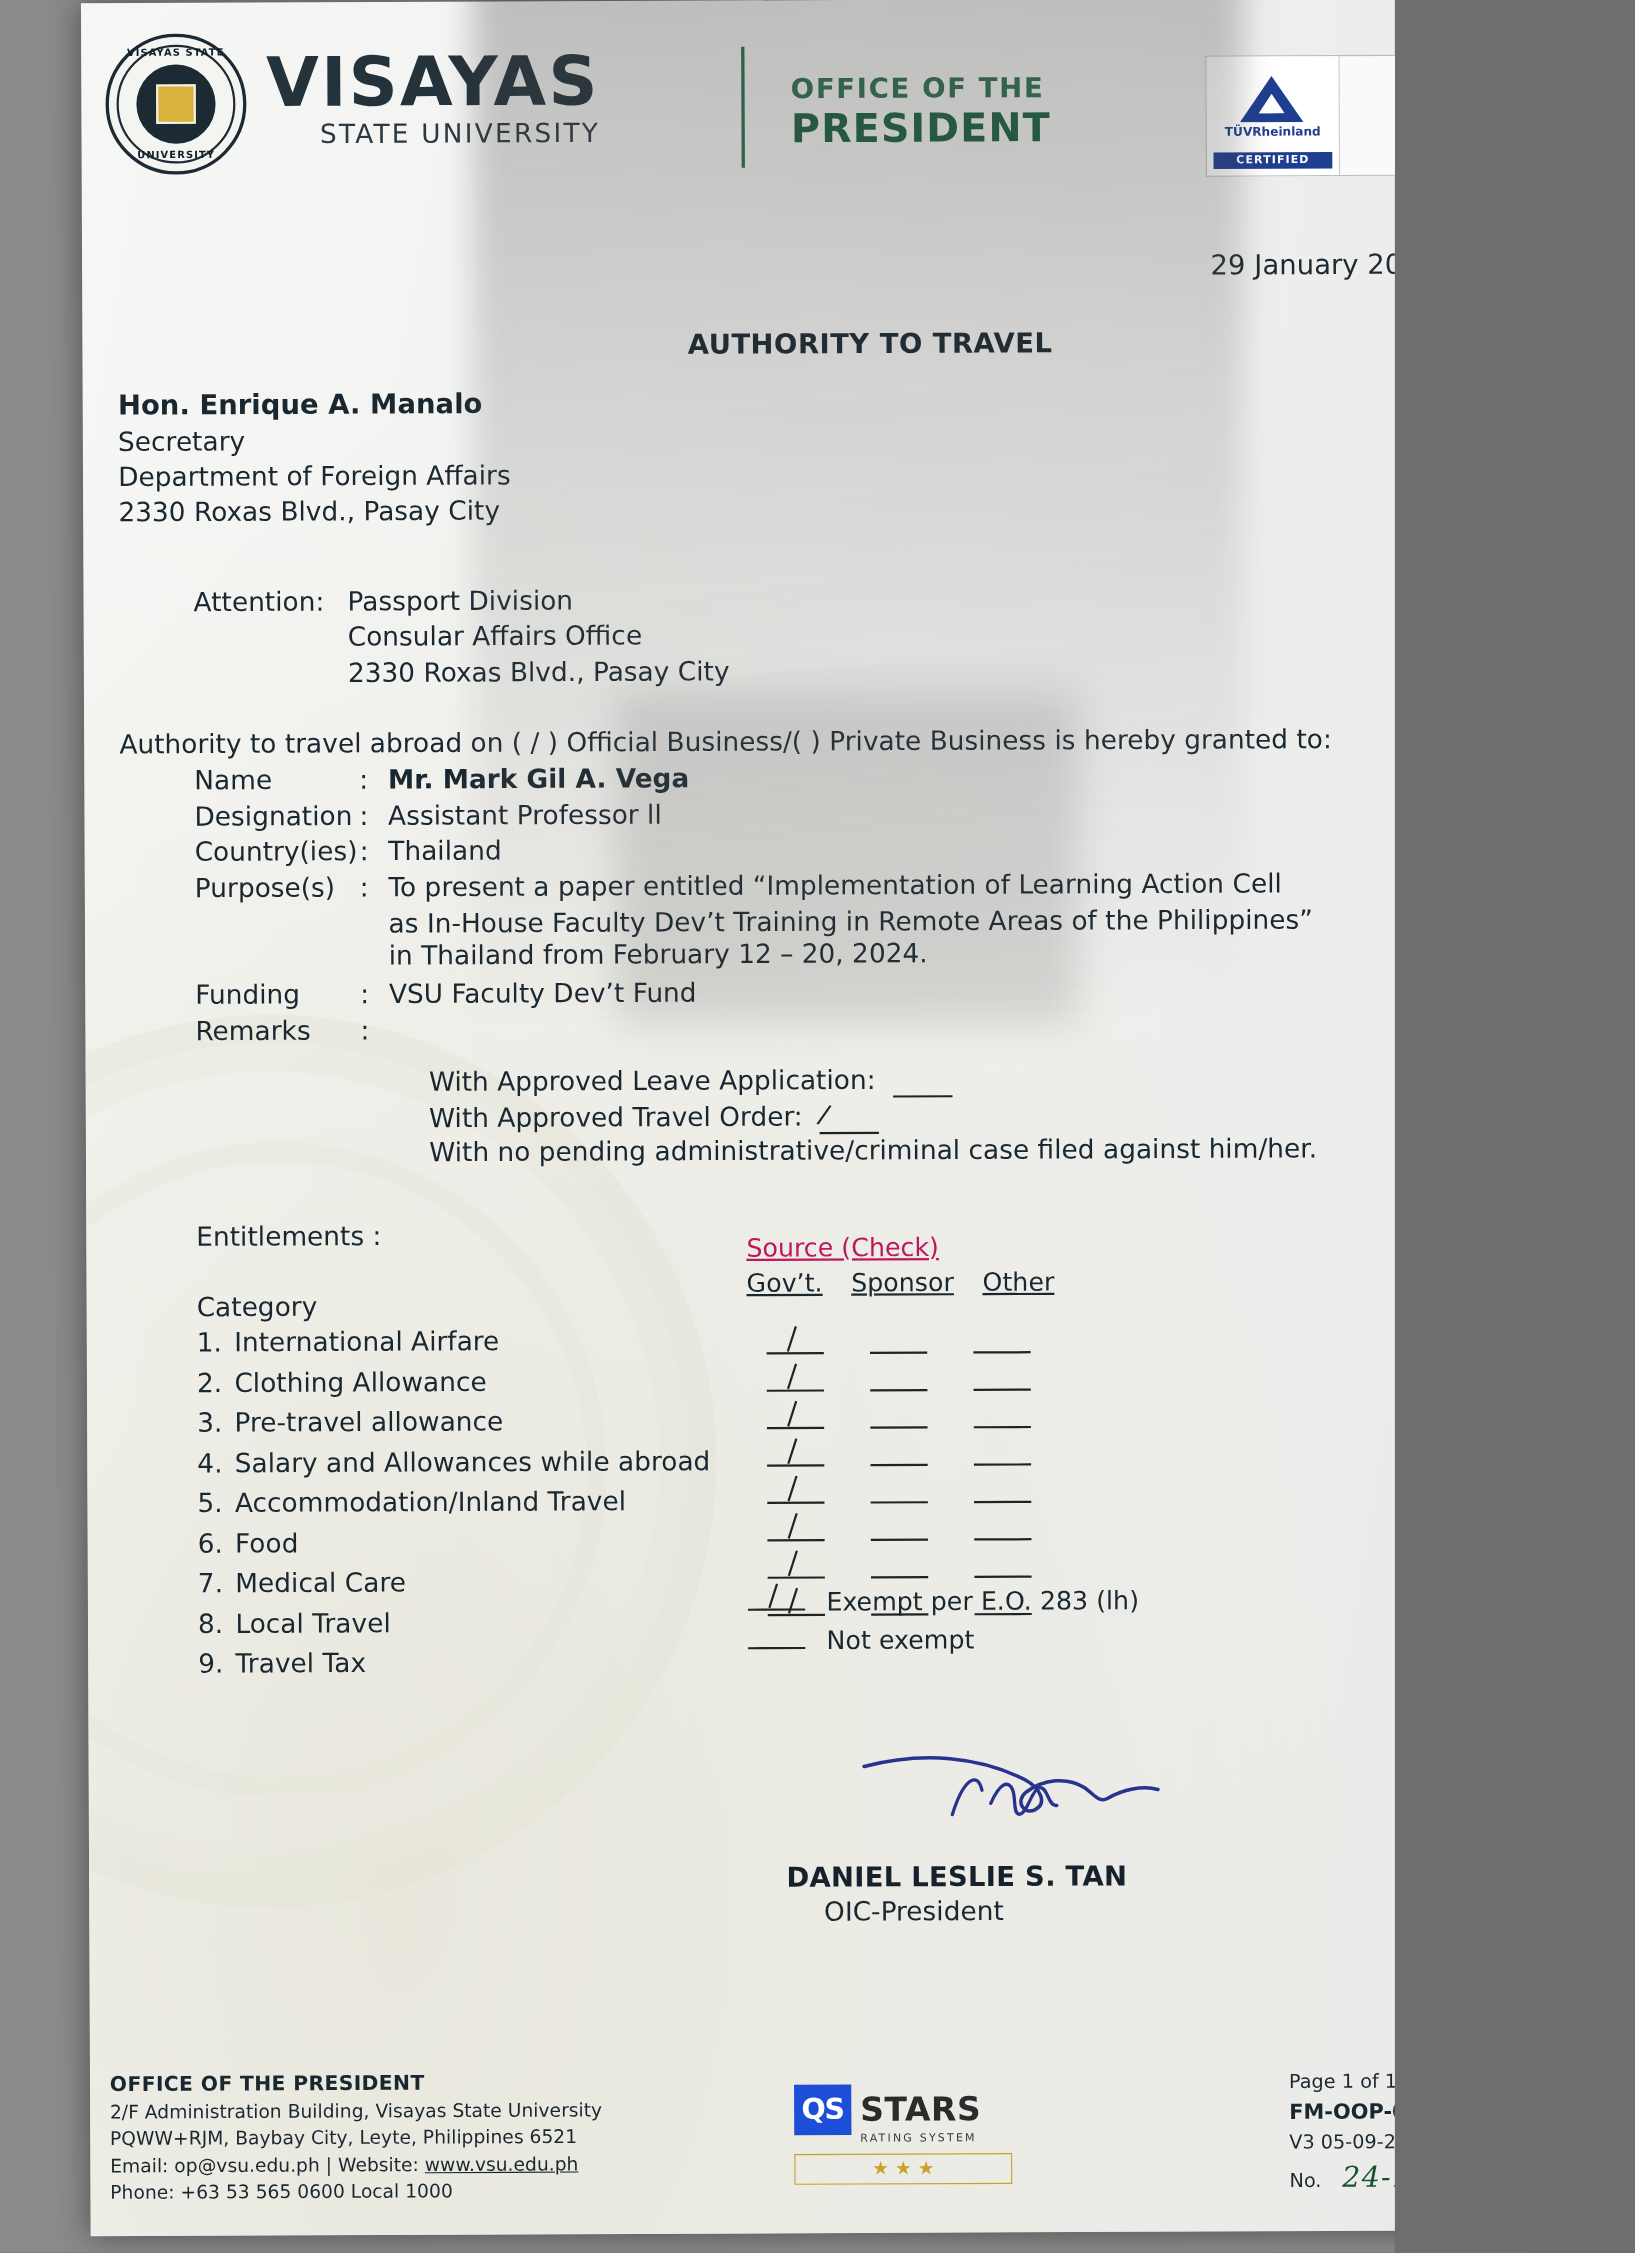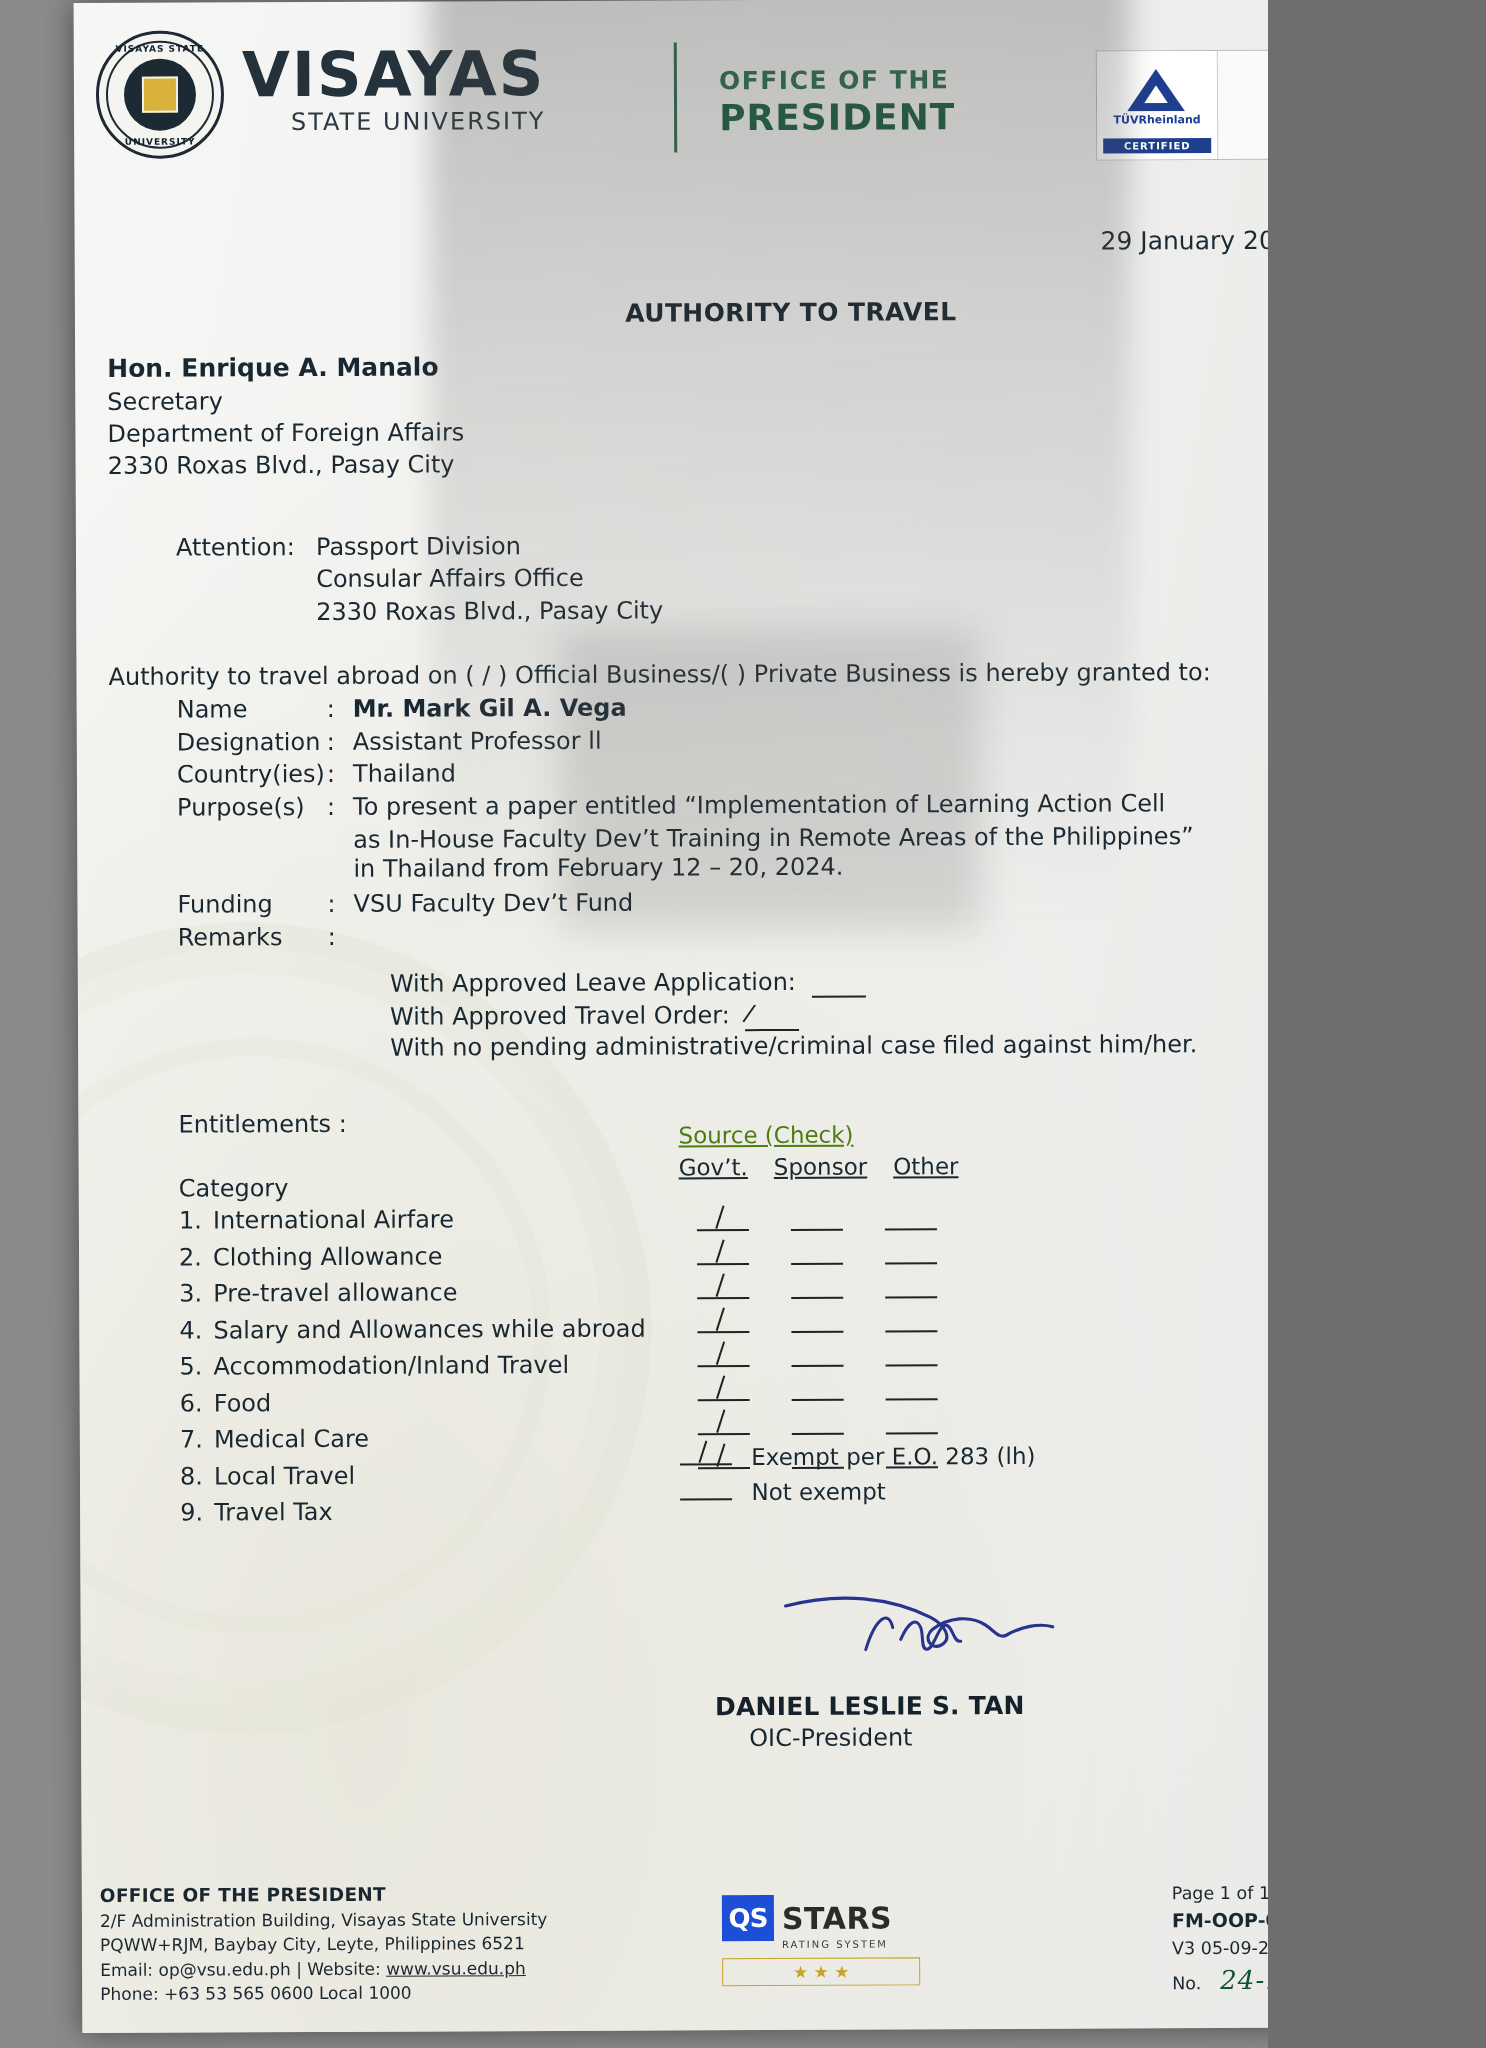--- a/index.html
+++ b/index.html
@@ -316,21 +316,21 @@
   .entitlements-label {
     position: absolute;
     left: 100px; top: 1108px;
     font-size: 24px;
     color: #192730;
   }
   .source-head {
     position: absolute;
     left: 600px; top: 1122px;
     font-size: 23px;
-    color: #4d7c0f;
+    color: #be185d;
   }
   .source-head .u { text-decoration: underline; }
   .source-cols {
     position: absolute;
     left: 600px; top: 1154px;
     font-size: 23px;
     color: #192730;
     display: flex;
     gap: 26px;
   }

